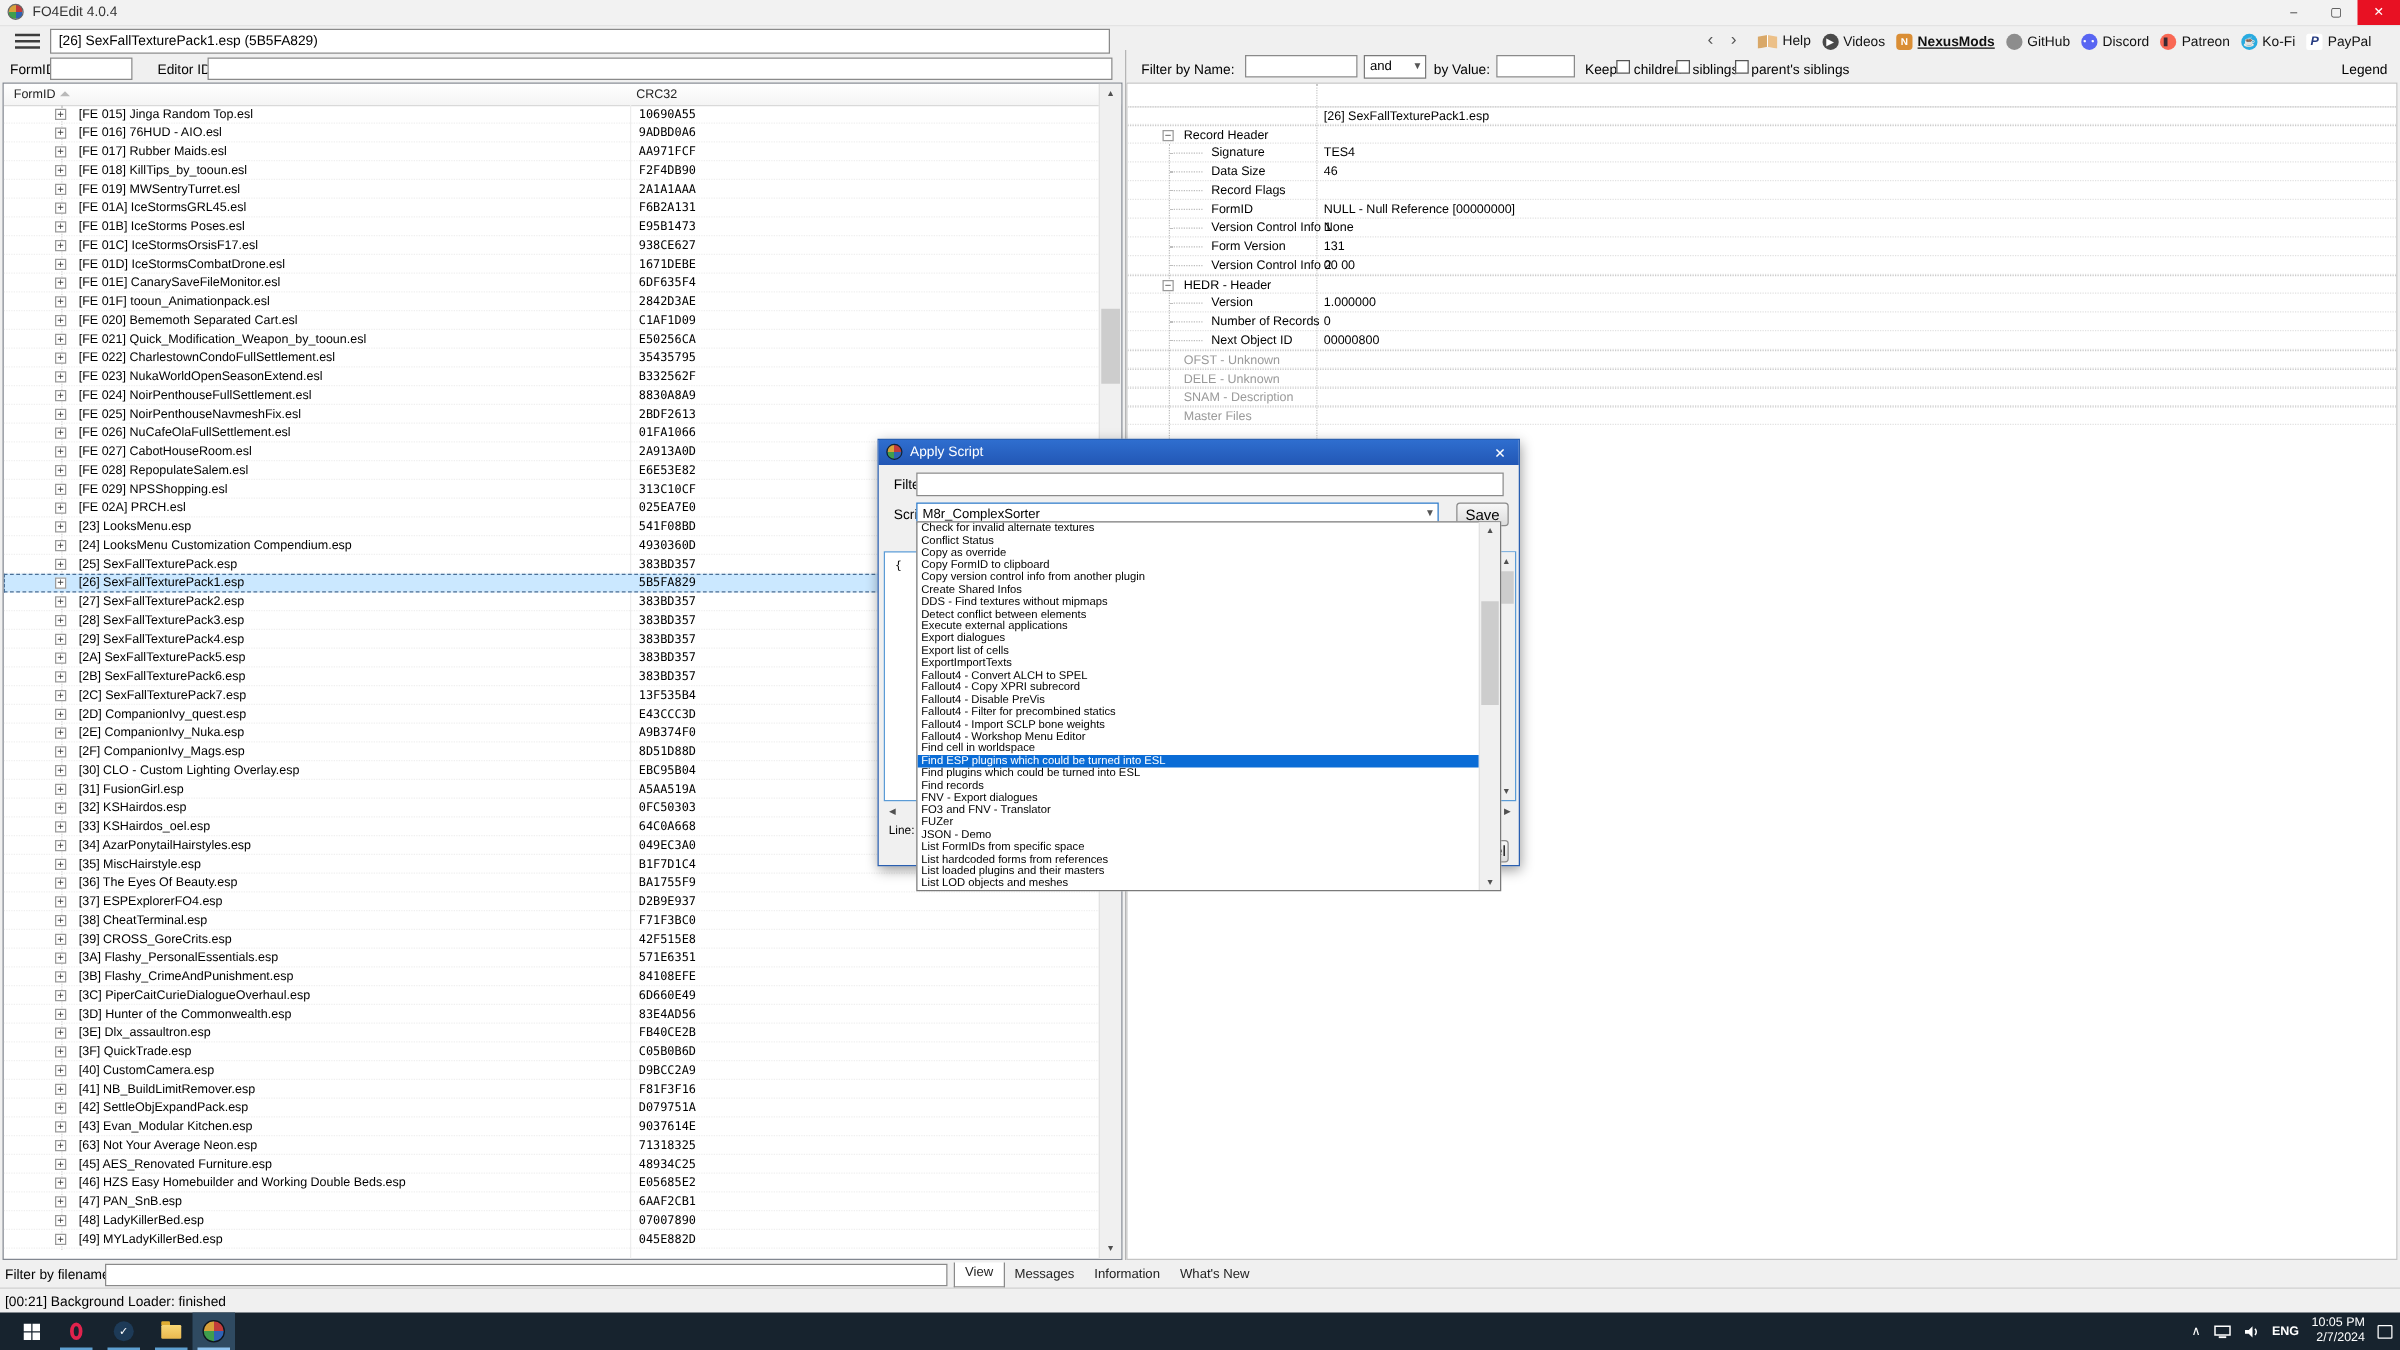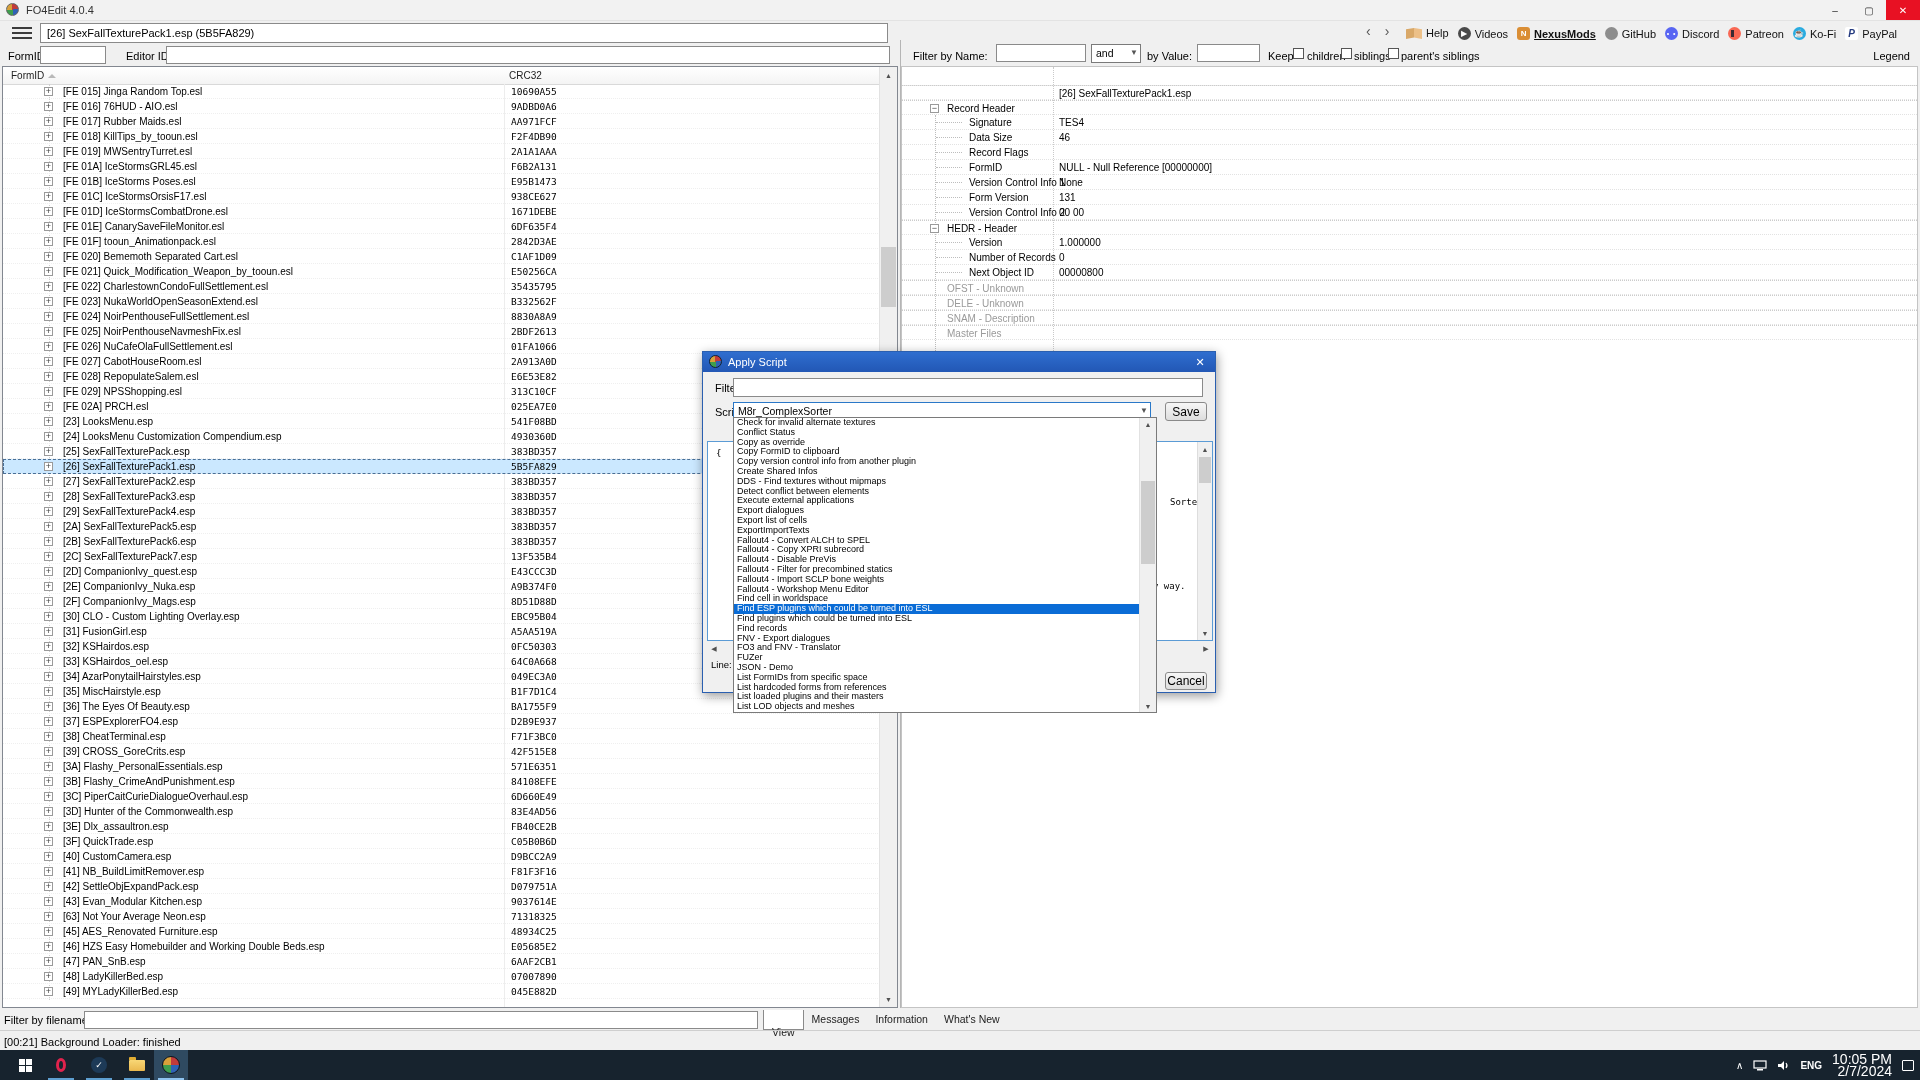--- a/index.html
+++ b/index.html
@@ -89,21 +89,21 @@
   .drow .dexp{position:absolute;left:28px;top:3px;}
   .drow .dname{position:absolute;left:45px;top:0;}
   .drow.child .dname{left:67px;}
   .drow.child::before{content:"";position:absolute;left:34px;top:7px;width:26px;border-top:1px dotted #bdbdbd;}
   .drow .dval{position:absolute;left:157px;top:0;}
   .drow.gray .dname{color:#9a9a9a;}
 
   
   .tabs{position:absolute;left:763px;top:1010px;height:20px;display:flex;font-size:10.5px;}
   .tab{padding:3px 8px 3px 8px;color:#222;}
-  .tab.active{background:#fff;border:1px solid #8a8a8a;border-top:none;padding-top:16px;}
+  .tab.active{background:#fff;border:1px solid #8a8a8a;border-top:none;padding-top:2px;}
   .fnrow-lbl{position:absolute;left:4px;top:1014px;font-size:11px;}
   .statusbar{position:absolute;left:0;top:1030px;width:1920px;height:20px;border-top:1px solid #cfcfcf;}
   .statusbar span{position:absolute;left:4px;top:5px;font-size:11px;}
 
   
   .taskbar{position:absolute;left:0;top:1050px;width:1920px;height:30px;background:#17232e;}
   .tslot{position:absolute;top:0;width:34px;height:30px;display:flex;align-items:center;justify-content:center;}
   .tslot.running::after{content:"";position:absolute;left:4px;right:4px;bottom:0;height:2px;background:#5e9fd0;}
   .tslot.active{background:#2f4a61;}
   .tslot.active::after{background:#8fc3ef;}
@@ -111,21 +111,21 @@
   .win-start i{background:#fff;}
   .ico-opera{width:10px;height:14px;border:3px solid #e1234d;border-radius:50%;box-sizing:border-box;}
   .ico-steam{width:16px;height:16px;border-radius:50%;background:#1d3a57;color:#fff;font-size:9px;
     display:flex;align-items:center;justify-content:center;}
   .ico-folder{position:relative;width:16px;height:11px;background:linear-gradient(#f8d776,#eab84e);border-radius:1px;}
   .ico-folder::before{content:"";position:absolute;left:0;top:-3px;width:7px;height:3px;background:#e0ad33;border-radius:1px 1px 0 0;}
   .ico-fo4{width:18px;height:18px;border-radius:50%;border:1px solid #0e151c;box-sizing:border-box;
     background:conic-gradient(#c23b3b 0 90deg,#2f62b5 0 180deg,#3f9e4d 0 270deg,#d8a13a 0 360deg);}
   .tray{position:absolute;right:0;top:0;height:30px;display:flex;align-items:center;gap:10px;color:#fff;padding-right:6px;}
   .tray .t{font-size:10px;}
-  .clock{text-align:right;font-size:14px;line-height:12px;}
+  .clock{text-align:right;font-size:10px;line-height:12px;}
   .notif{width:12px;height:11px;border:1px solid #fff;border-radius:1px;box-sizing:border-box;}
 
   
   .dialog{position:absolute;left:702px;top:351px;width:514px;height:342px;background:#f0f0f0;
     border:1px solid #2a5fb0;box-shadow:1px 3px 10px rgba(0,0,0,.4);box-sizing:border-box;z-index:50;}
   .dlg-title{position:absolute;left:0;top:0;right:0;height:20px;background:linear-gradient(#2f6ecf,#2257b5);color:#fff;}
   .dlg-title .app-ico{left:6px;top:3px;border-color:#123;}
   .dlg-title .t{position:absolute;left:25px;top:4px;font-size:11px;}
   .dlg-close{position:absolute;right:6px;top:2px;width:18px;height:16px;color:#fff;font-size:11px;
     display:flex;align-items:center;justify-content:center;}
@@ -134,21 +134,21 @@
     font-size:12px;display:flex;align-items:center;justify-content:center;box-sizing:border-box;}
   .editor{position:absolute;left:4px;top:89px;width:506px;height:200px;background:#fff;border:1px solid #5b9bd5;box-sizing:border-box;}
   .editor .frag{position:absolute;font-family:"DejaVu Sans Mono",monospace;font-size:9px;white-space:pre;}
   .editor .evs{position:absolute;right:0;top:0;bottom:0;width:14px;background:#f0f0f0;border-left:1px solid #ddd;}
   .editor .evs .sbtn{width:14px;height:14px;}
   .hscroll{position:absolute;left:4px;top:290px;width:506px;height:14px;background:#f0f0f0;}
   .hscroll .hbtn{position:absolute;top:0;width:14px;height:14px;color:#505050;font-size:7px;display:flex;align-items:center;justify-content:center;}
   .linestat{position:absolute;left:8px;top:307px;font-size:9.5px;}
 
   
-  .listbox{position:absolute;left:733px;top:417px;width:424px;height:296px;background:#fff;
+  .listbox{position:absolute;left:733px;top:417px;width:468px;height:296px;background:#fff;
     border:1px solid #7a7a7a;box-sizing:border-box;z-index:60;padding-left:28px;}
   .litems{position:absolute;left:0;top:0;right:16px;bottom:0;overflow:hidden;}
   .litem{height:9.8px;line-height:9.8px;font-size:9px;padding-left:3px;white-space:nowrap;}
   .litem.sel{background:#0a6cd6;color:#fff;}
   .listbox .vscroll{width:16px;border-left:1px solid #e2e2e2;}
   .listbox .sbtn{width:16px;height:12px;}
 </style>
 </head>
 <body>
 

